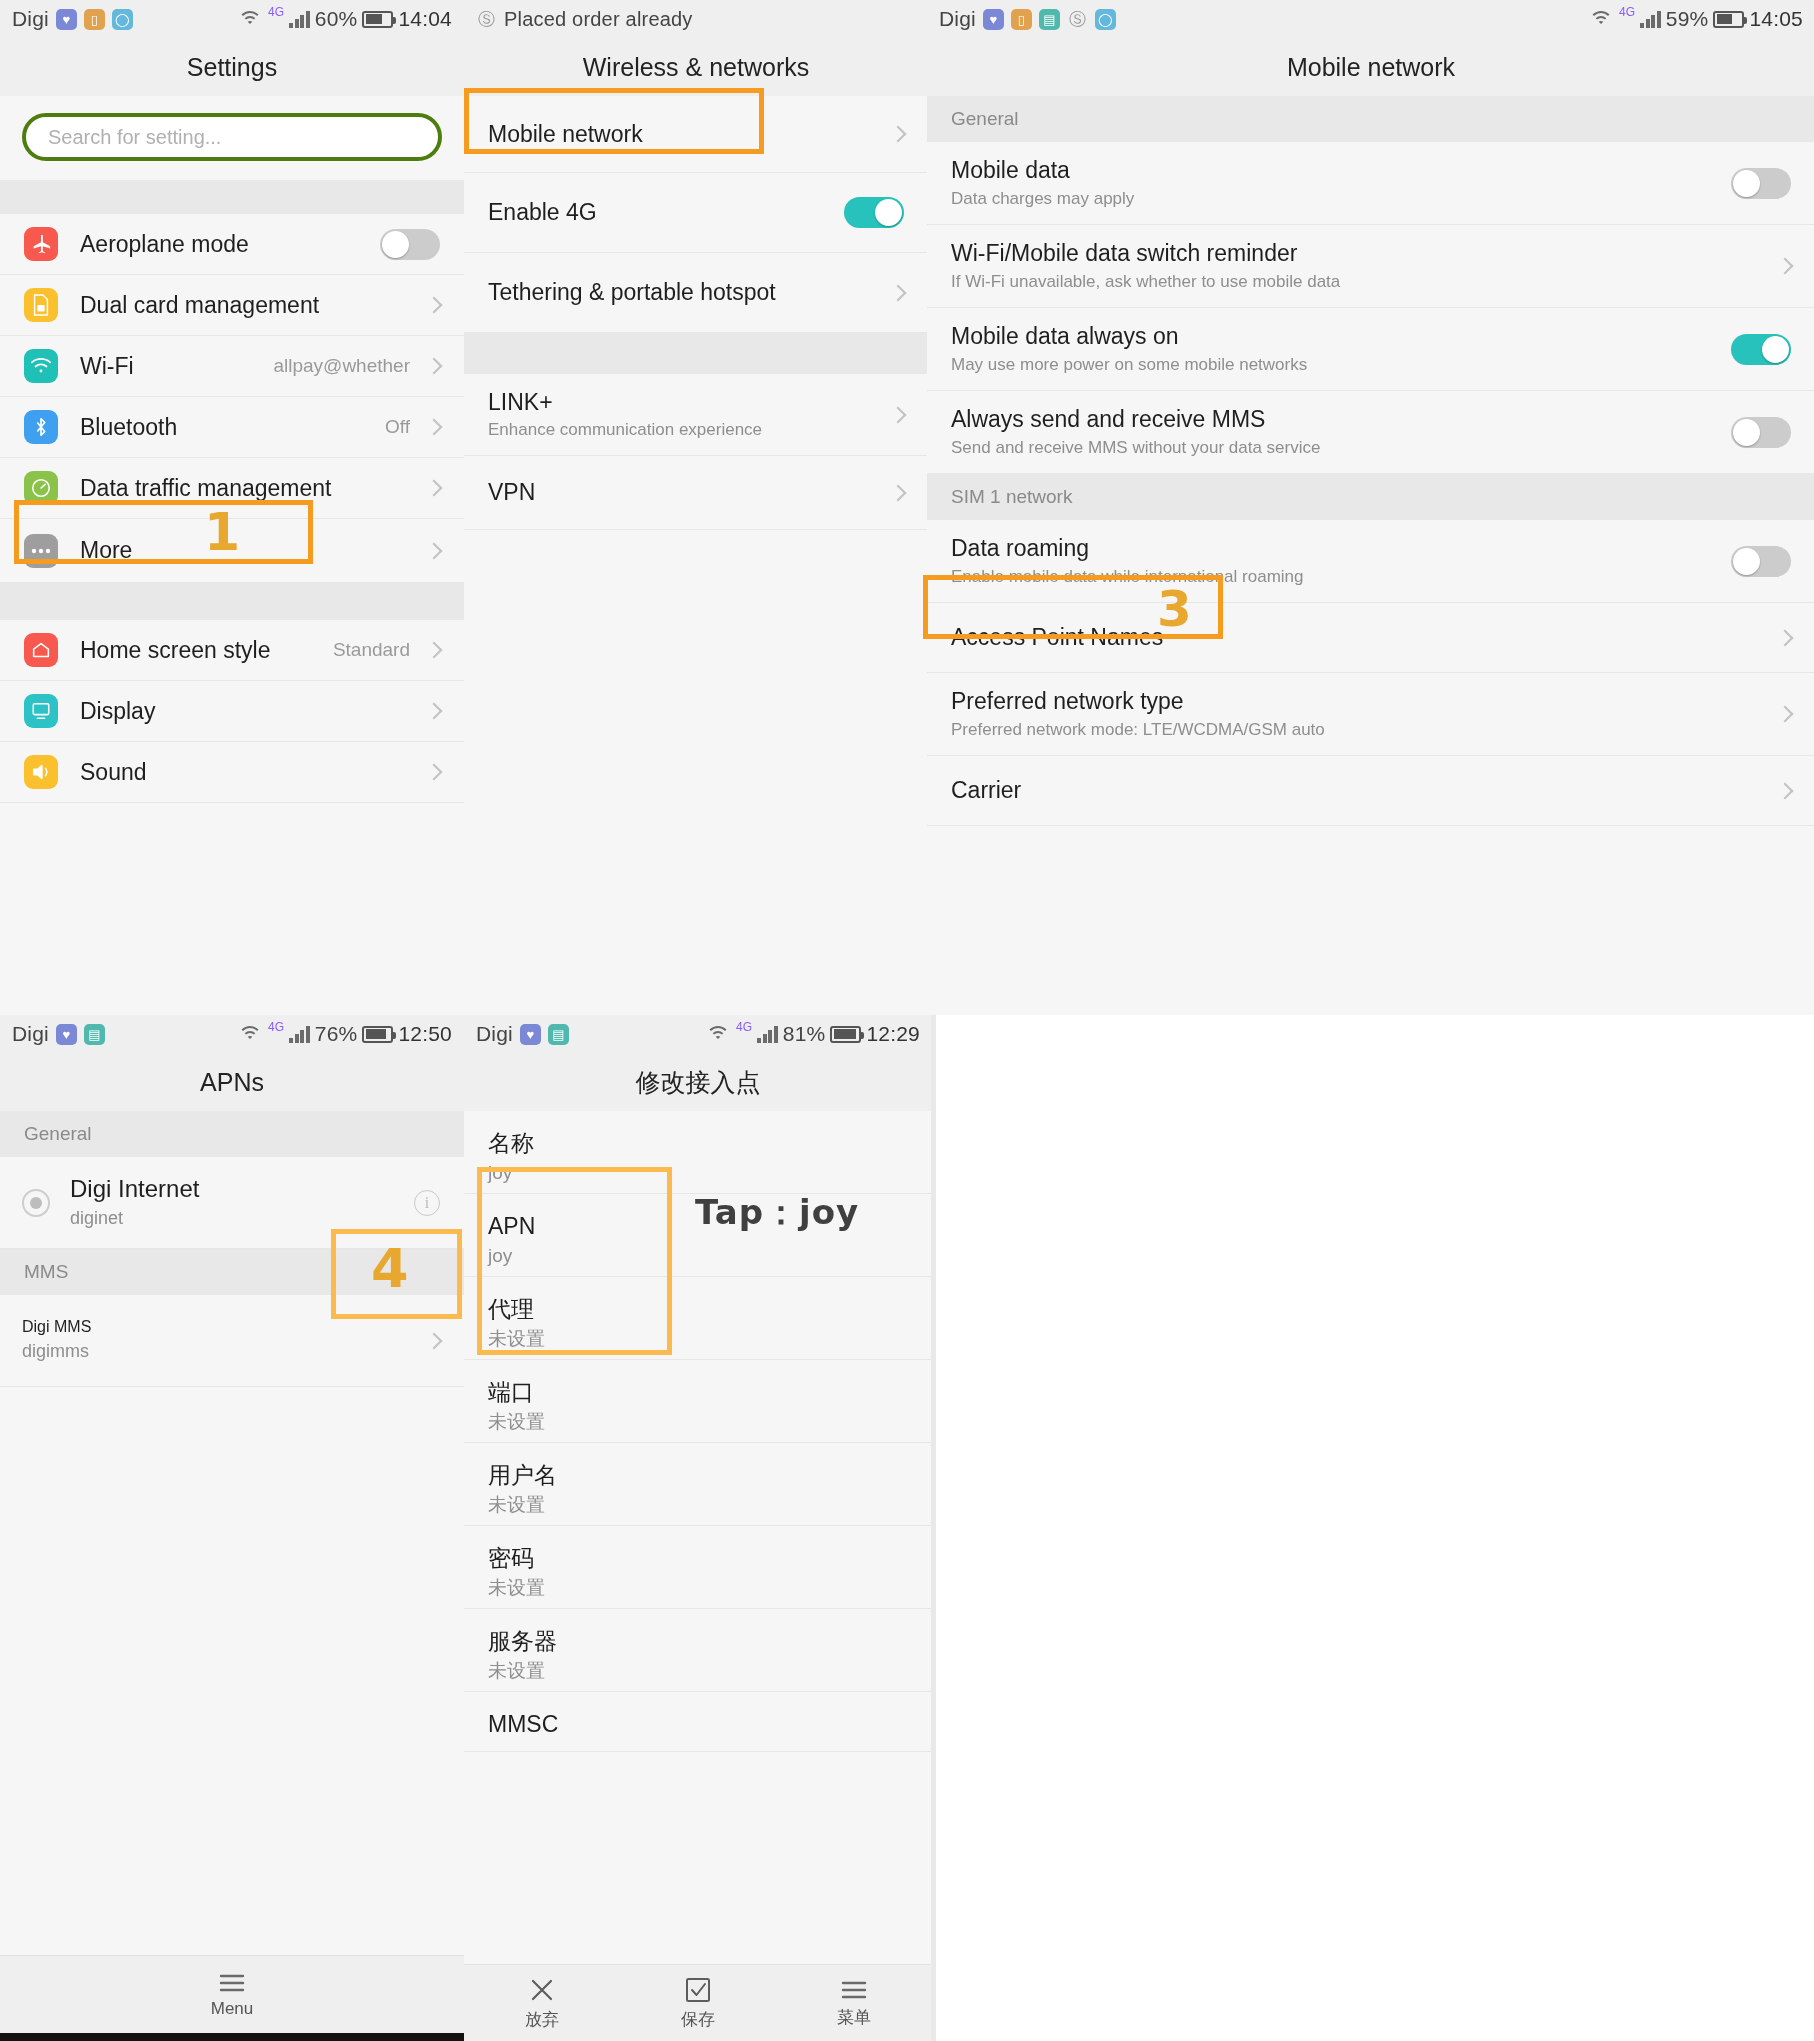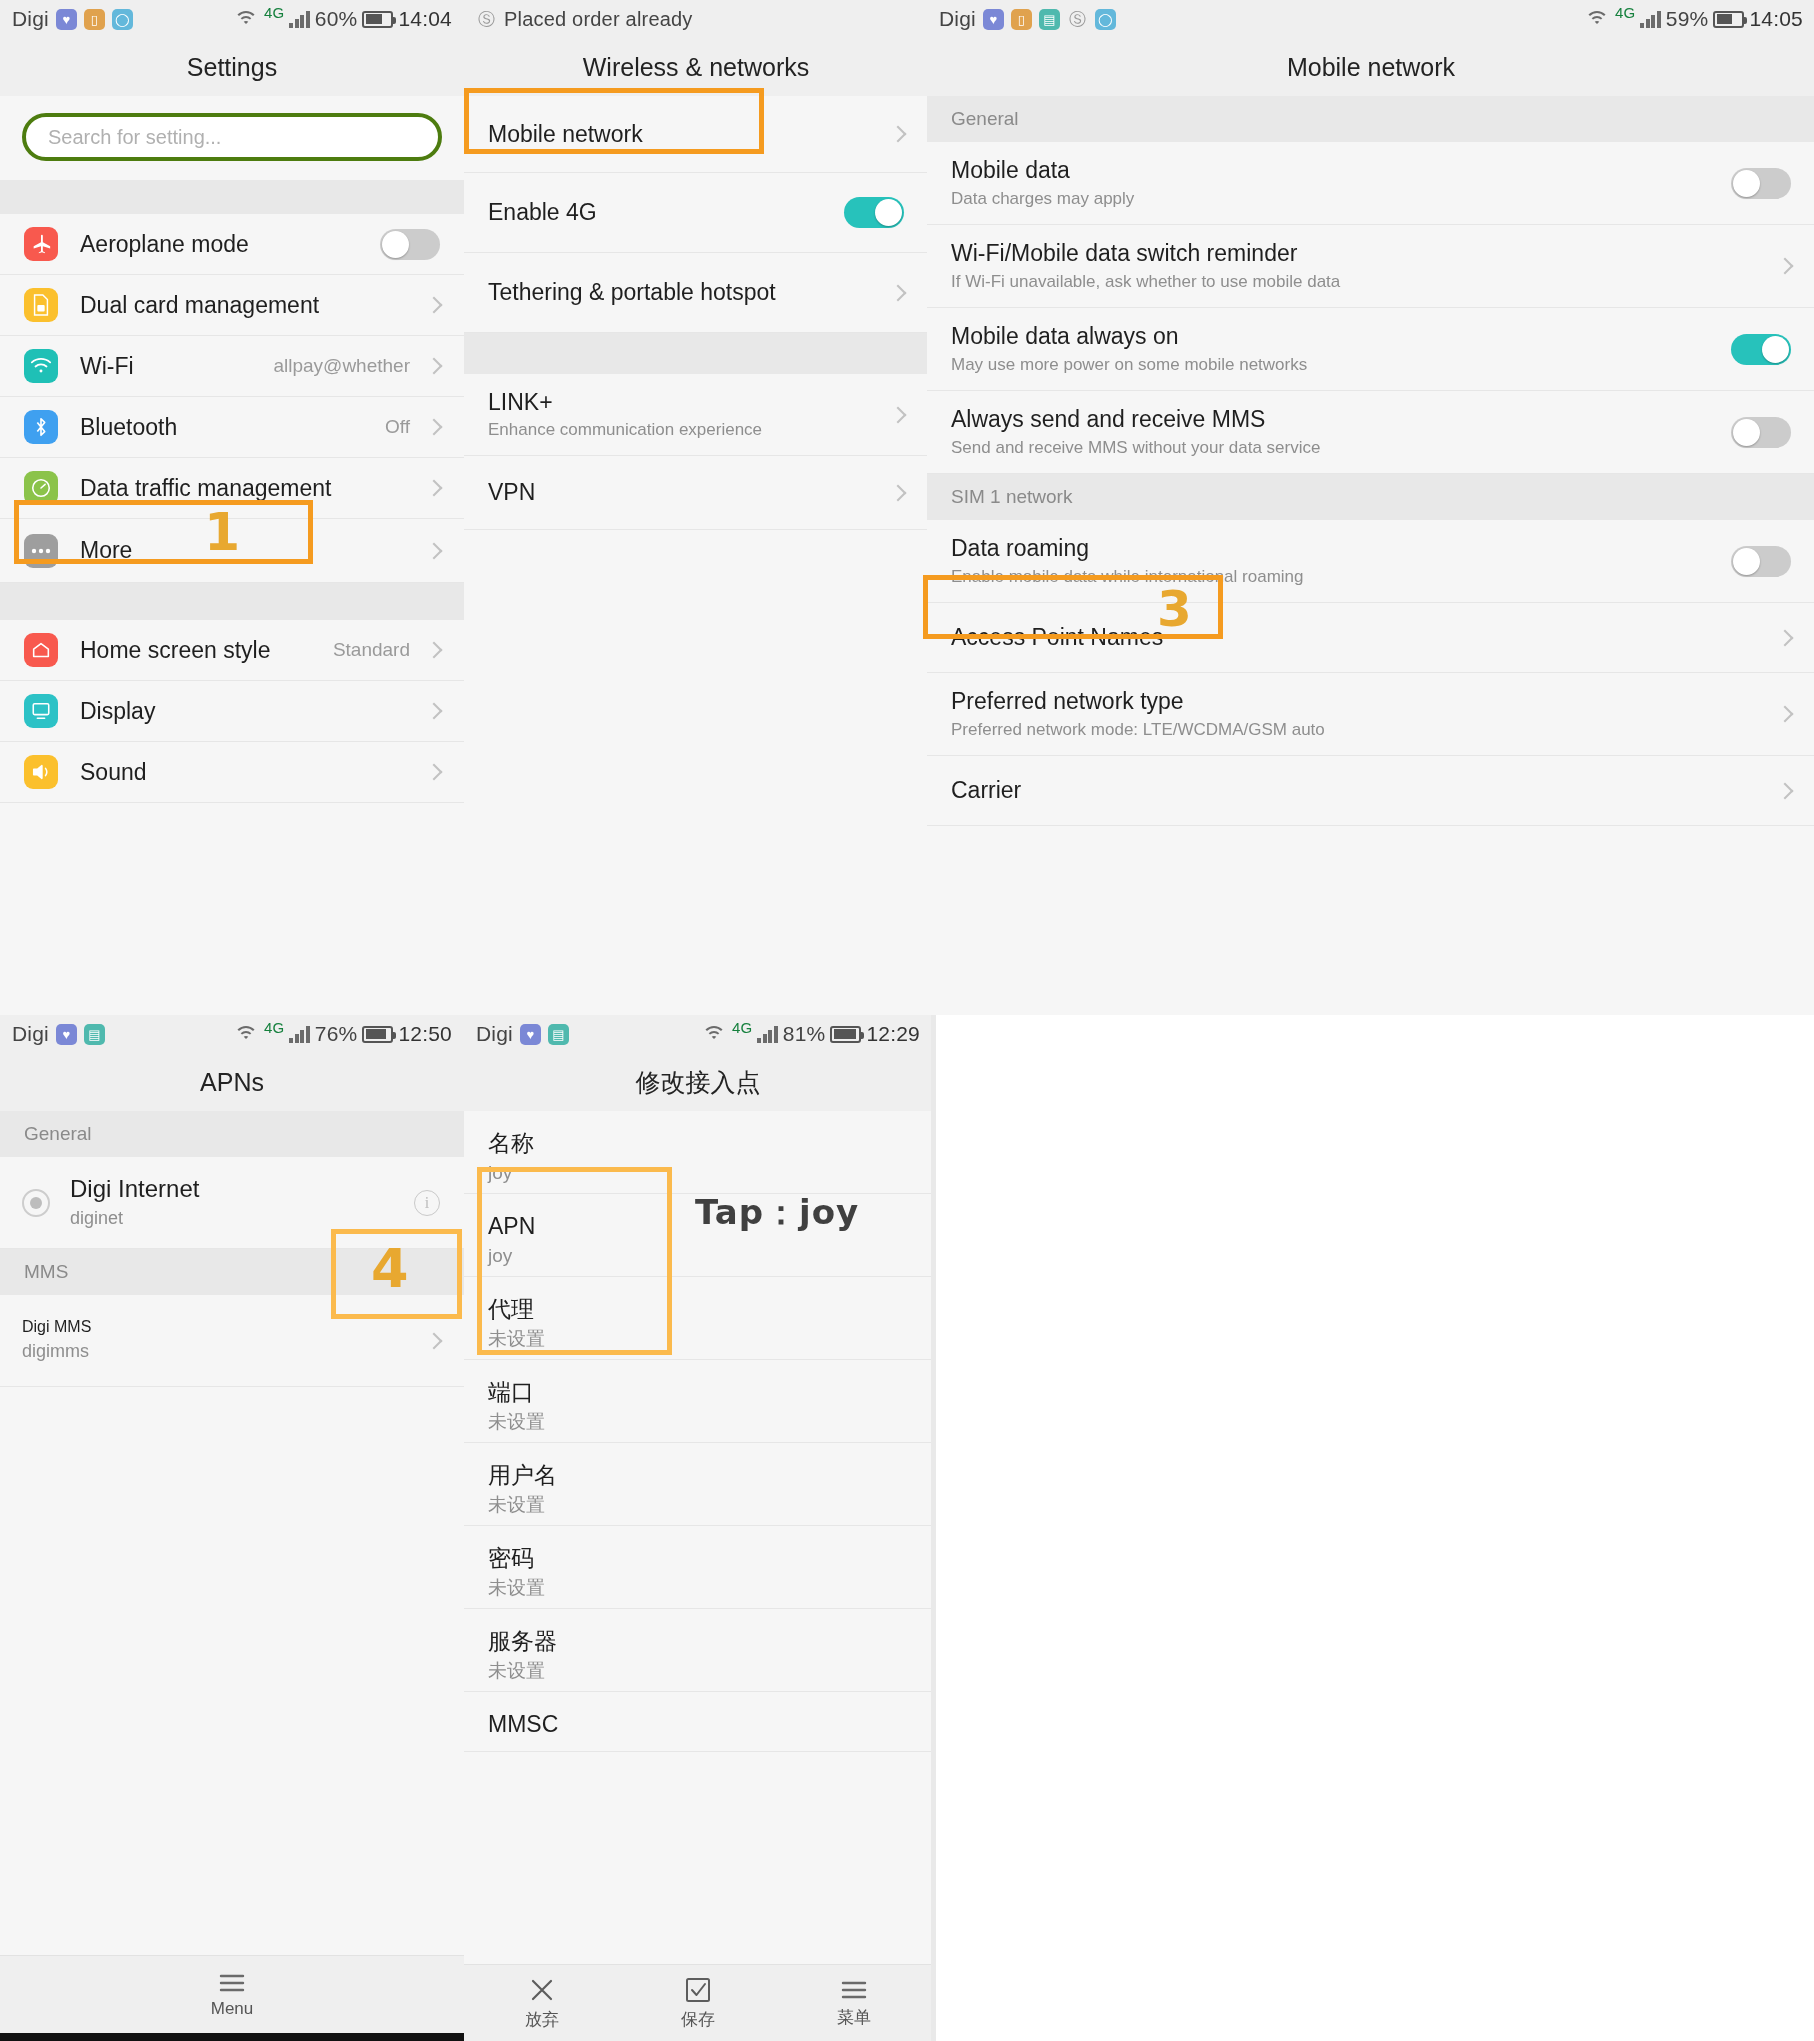--- a/index.html
+++ b/index.html
@@ -33,21 +33,21 @@
   .wifi-ico i { position:absolute; border:2.5px solid #6b6b6b; border-bottom-color:transparent;
                 border-left-color:transparent; border-right-color:transparent; border-radius:50%; left:50%;
                 transform:translateX(-50%); }
   .wifi-ico i:nth-child(1){ width:24px; height:24px; top:1px; }
   .wifi-ico i:nth-child(2){ width:15px; height:15px; top:6px; }
   .wifi-ico i:nth-child(3){ width:6px; height:6px; top:11px; border-width:3px; }
   .sig { display:flex; align-items:flex-end; gap:1.5px; height:18px; position:relative; padding-left:2px;}
   .sig b { display:block; width:4px; background:#6b6b6b; }
   .sig b:nth-child(1){height:5px}.sig b:nth-child(2){height:9px}
   .sig b:nth-child(3){height:13px}.sig b:nth-child(4){height:17px}
-  .g4 { font-size:15px; color:#15803d; position:relative; top:-7px; margin-right:-2px;}
+  .g4 { font-size:12px; color:#8b5cf6; position:relative; top:-7px; margin-right:-2px;}
   .pct { font-size:21px; color:#444; }
   .batt { width:31px; height:17px; border:2px solid #555; border-radius:3px; position:relative; }
   .batt:after { content:""; position:absolute; right:-5px; top:4px; width:3px; height:7px; background:#555; border-radius:0 2px 2px 0; }
   .batt i { position:absolute; left:1.5px; top:1.5px; bottom:1.5px; background:#555; display:block; }
   .clock { font-size:21px; color:#333; }
 
   
   .titlebar { height:58px; background:#efefef; display:flex; align-items:center; justify-content:center;
               font-size:25px; color:#232323; }
 

